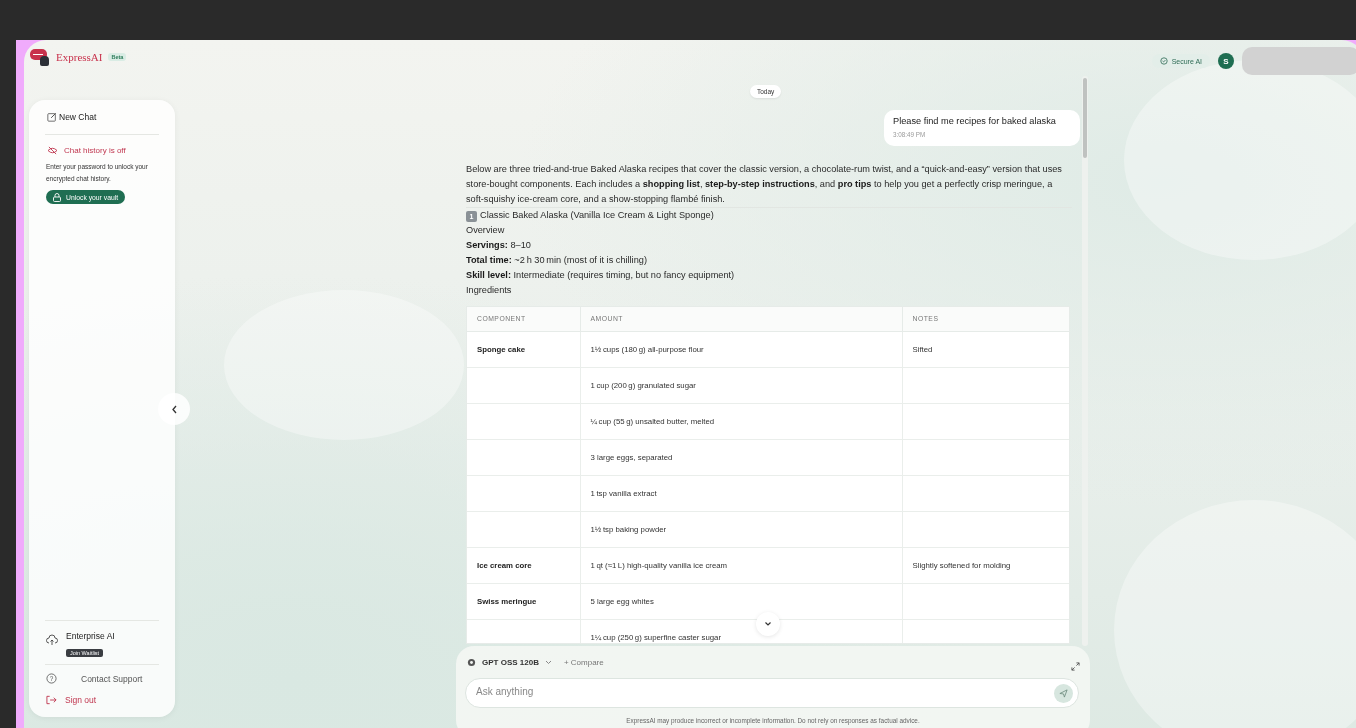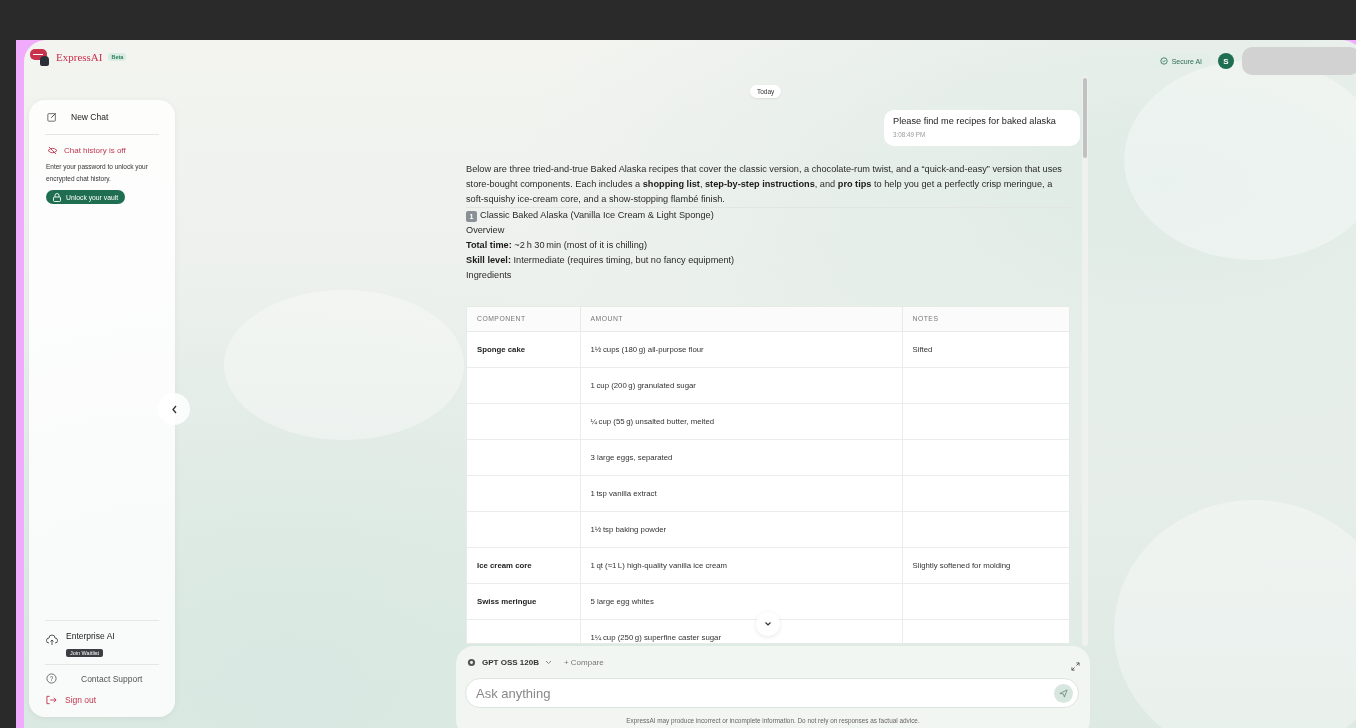--- a/index.html
+++ b/index.html
@@ -21,21 +21,21 @@
   .brand-logo .b2 { position: absolute; left: 10px; top: 8px; width: 9px; height: 10px; background: #2b2f36; border-radius: 4px 4px 2px 2px; }
   .brand-name { font-family: "Liberation Serif", serif; font-size: 11px; color: #c8324c; }
   .beta { font-size: 5.5px; background: #d9ece4; color: #2e7d5b; padding: 1px 3px; border-radius: 3px; font-weight: bold; }
   .top-right { position: absolute; right: 0; top: 7px; display: flex; align-items: center; gap: 8px; }
   .secure { display: flex; align-items: center; gap: 4px; background: #e3eee9; border-radius: 10px; padding: 3px 8px; font-size: 7px; color: #2e6b55; }
   .avatar { width: 16px; height: 16px; border-radius: 50%; background: #1f6e52; color: #fff; font-size: 8px; display: flex; align-items: center; justify-content: center; font-weight: bold; }
   .account-blur { width: 118px; height: 28px; background: #d2d2d2; border-radius: 10px; filter: blur(0.6px); margin-right: 4px; }
 
   
   .sidebar { position: absolute; left: 5px; top: 60px; width: 146px; height: 617px; background: rgba(255,255,255,0.82); border-radius: 16px; box-shadow: 0 1px 6px rgba(0,0,0,0.06); }
-  .new-chat { position: absolute; left: 18px; top: 12px; display: flex; align-items: flex-start; gap: 14px; font-size: 8.5px; color: #222; }
+  .new-chat { position: absolute; left: 18px; top: 12px; display: flex; align-items: flex-start; gap: 2px; font-size: 8.5px; color: #222; }
   .divider { position: absolute; left: 16px; right: 16px; height: 1px; background: #e5e7e3; }
   .history-off { position: absolute; left: 18px; top: 46px; display: flex; align-items: center; gap: 6px; font-size: 8px; color: #c0364f; }
   .history-hint { position: absolute; left: 17px; top: 61px; width: 120px; font-size: 6.5px; line-height: 12px; color: #333; }
   .unlock-btn { position: absolute; left: 17px; top: 90px; height: 14px; padding: 0 7px; background: #1f6e52; color: #fff; border-radius: 8px; font-size: 6.8px; display: flex; align-items: center; gap: 5px; }
   .enterprise { position: absolute; left: 17px; top: 531px; display: flex; gap: 8px; justify-content: center; }
   .enterprise-title { font-size: 8.5px; color: #222; }
   .waitlist { margin-top: 2px; display: inline-block; font-size: 5.5px; background: #3a3d42; color: #fff; padding: 1px 4px; border-radius: 2px; }
   .contact { position: absolute; left: 17px; top: 573px; display: flex; align-items: center; gap: 24px; font-size: 8.5px; color: #555; }
   .signout { position: absolute; left: 17px; top: 595px; display: flex; align-items: center; gap: 8px; font-size: 8.5px; color: #c0364f; }
   .collapse-btn { position: absolute; left: 134px; top: 353px; width: 32px; height: 32px; border-radius: 50%; background: rgba(255,255,255,0.85); display: flex; align-items: center; justify-content: center; }
@@ -61,21 +61,21 @@
   th:last-child, td:last-child { border-right: none; }
   .scroll-down { position: absolute; left: 732px; top: 572px; width: 24px; height: 24px; border-radius: 50%; background: #fff; box-shadow: 0 1px 4px rgba(0,0,0,0.1); display: flex; align-items: center; justify-content: center; }
 
   
   .composer { position: absolute; left: 432px; top: 606px; width: 634px; height: 92px; background: rgba(243,246,243,0.96); border-radius: 18px; }
   .model-row { position: absolute; left: 11px; top: 12px; display: flex; align-items: center; gap: 6px; font-size: 8px; color: #333; }
   .model-name { font-weight: bold; }
   .compare { color: #777; margin-left: 6px; }
   .expand { position: absolute; right: 10px; top: 11px; }
   .input-box { position: absolute; left: 9px; top: 32px; width: 614px; height: 30px; background: #fff; border: 1px solid #dde5e0; border-radius: 15px; }
-  .input-box input { position: absolute; left: 10px; top: 7px; width: 560px; border: none; outline: none; font-size: 13px; color: #333; background: transparent; font-family: "Liberation Sans", sans-serif; }
+  .input-box input { position: absolute; left: 10px; top: 7px; width: 560px; border: none; outline: none; font-size: 10px; color: #333; background: transparent; font-family: "Liberation Sans", sans-serif; }
   .input-box input::placeholder { color: #888; }
   .send-btn { position: absolute; right: 5px; top: 5px; width: 19px; height: 19px; border-radius: 50%; background: #d7e6df; display: flex; align-items: center; justify-content: center; }
   .disclaimer { position: absolute; left: 0; right: 0; top: 71px; text-align: center; font-size: 6.4px; color: #666; }
   .encrypted { position: absolute; left: 660px; top: 704px; font-size: 6.5px; color: #777; display: flex; align-items: center; gap: 4px; }
   .encrypted .link { color: #1f7a5a; font-weight: bold; }
 </style>
 </head>
 <body>
 
 <div class="frame">
@@ -172,20 +172,21 @@
   </div>
 
   <div class="answer">
     <div>
       <span>Below are three tried-and-true Baked Alaska recipes that cover the classic version, a chocolate-rum twist, and a “quick-and-easy” version that uses store-bought components. Each includes a </span><b>shopping list</b><span>, </span><b>step-by-step instructions</b><span>, and </span><b>pro tips</b><span> to help you get a perfectly crisp meringue, a soft-squishy ice-cream core, and a show-stopping flambé finish.</span>
     </div>
     <div class="sep">
       <span class="keycap">1</span><span>Classic Baked Alaska (Vanilla Ice Cream &amp; Light Sponge)</span>
     </div>
     <div>Overview</div>
+    <div><b>Servings:</b><span> 8–10</span></div>
     <div><b>Total time:</b><span> ~2 h 30 min (most of it is chilling)</span></div>
     <div><b>Skill level:</b><span> Intermediate (requires timing, but no fancy equipment)</span></div>
     <div>Ingredients</div>
   </div>
 
   <div class="table-wrap">
     <table>
       <colgroup>
             <col style="width:113px">
             <col style="width:322px">

